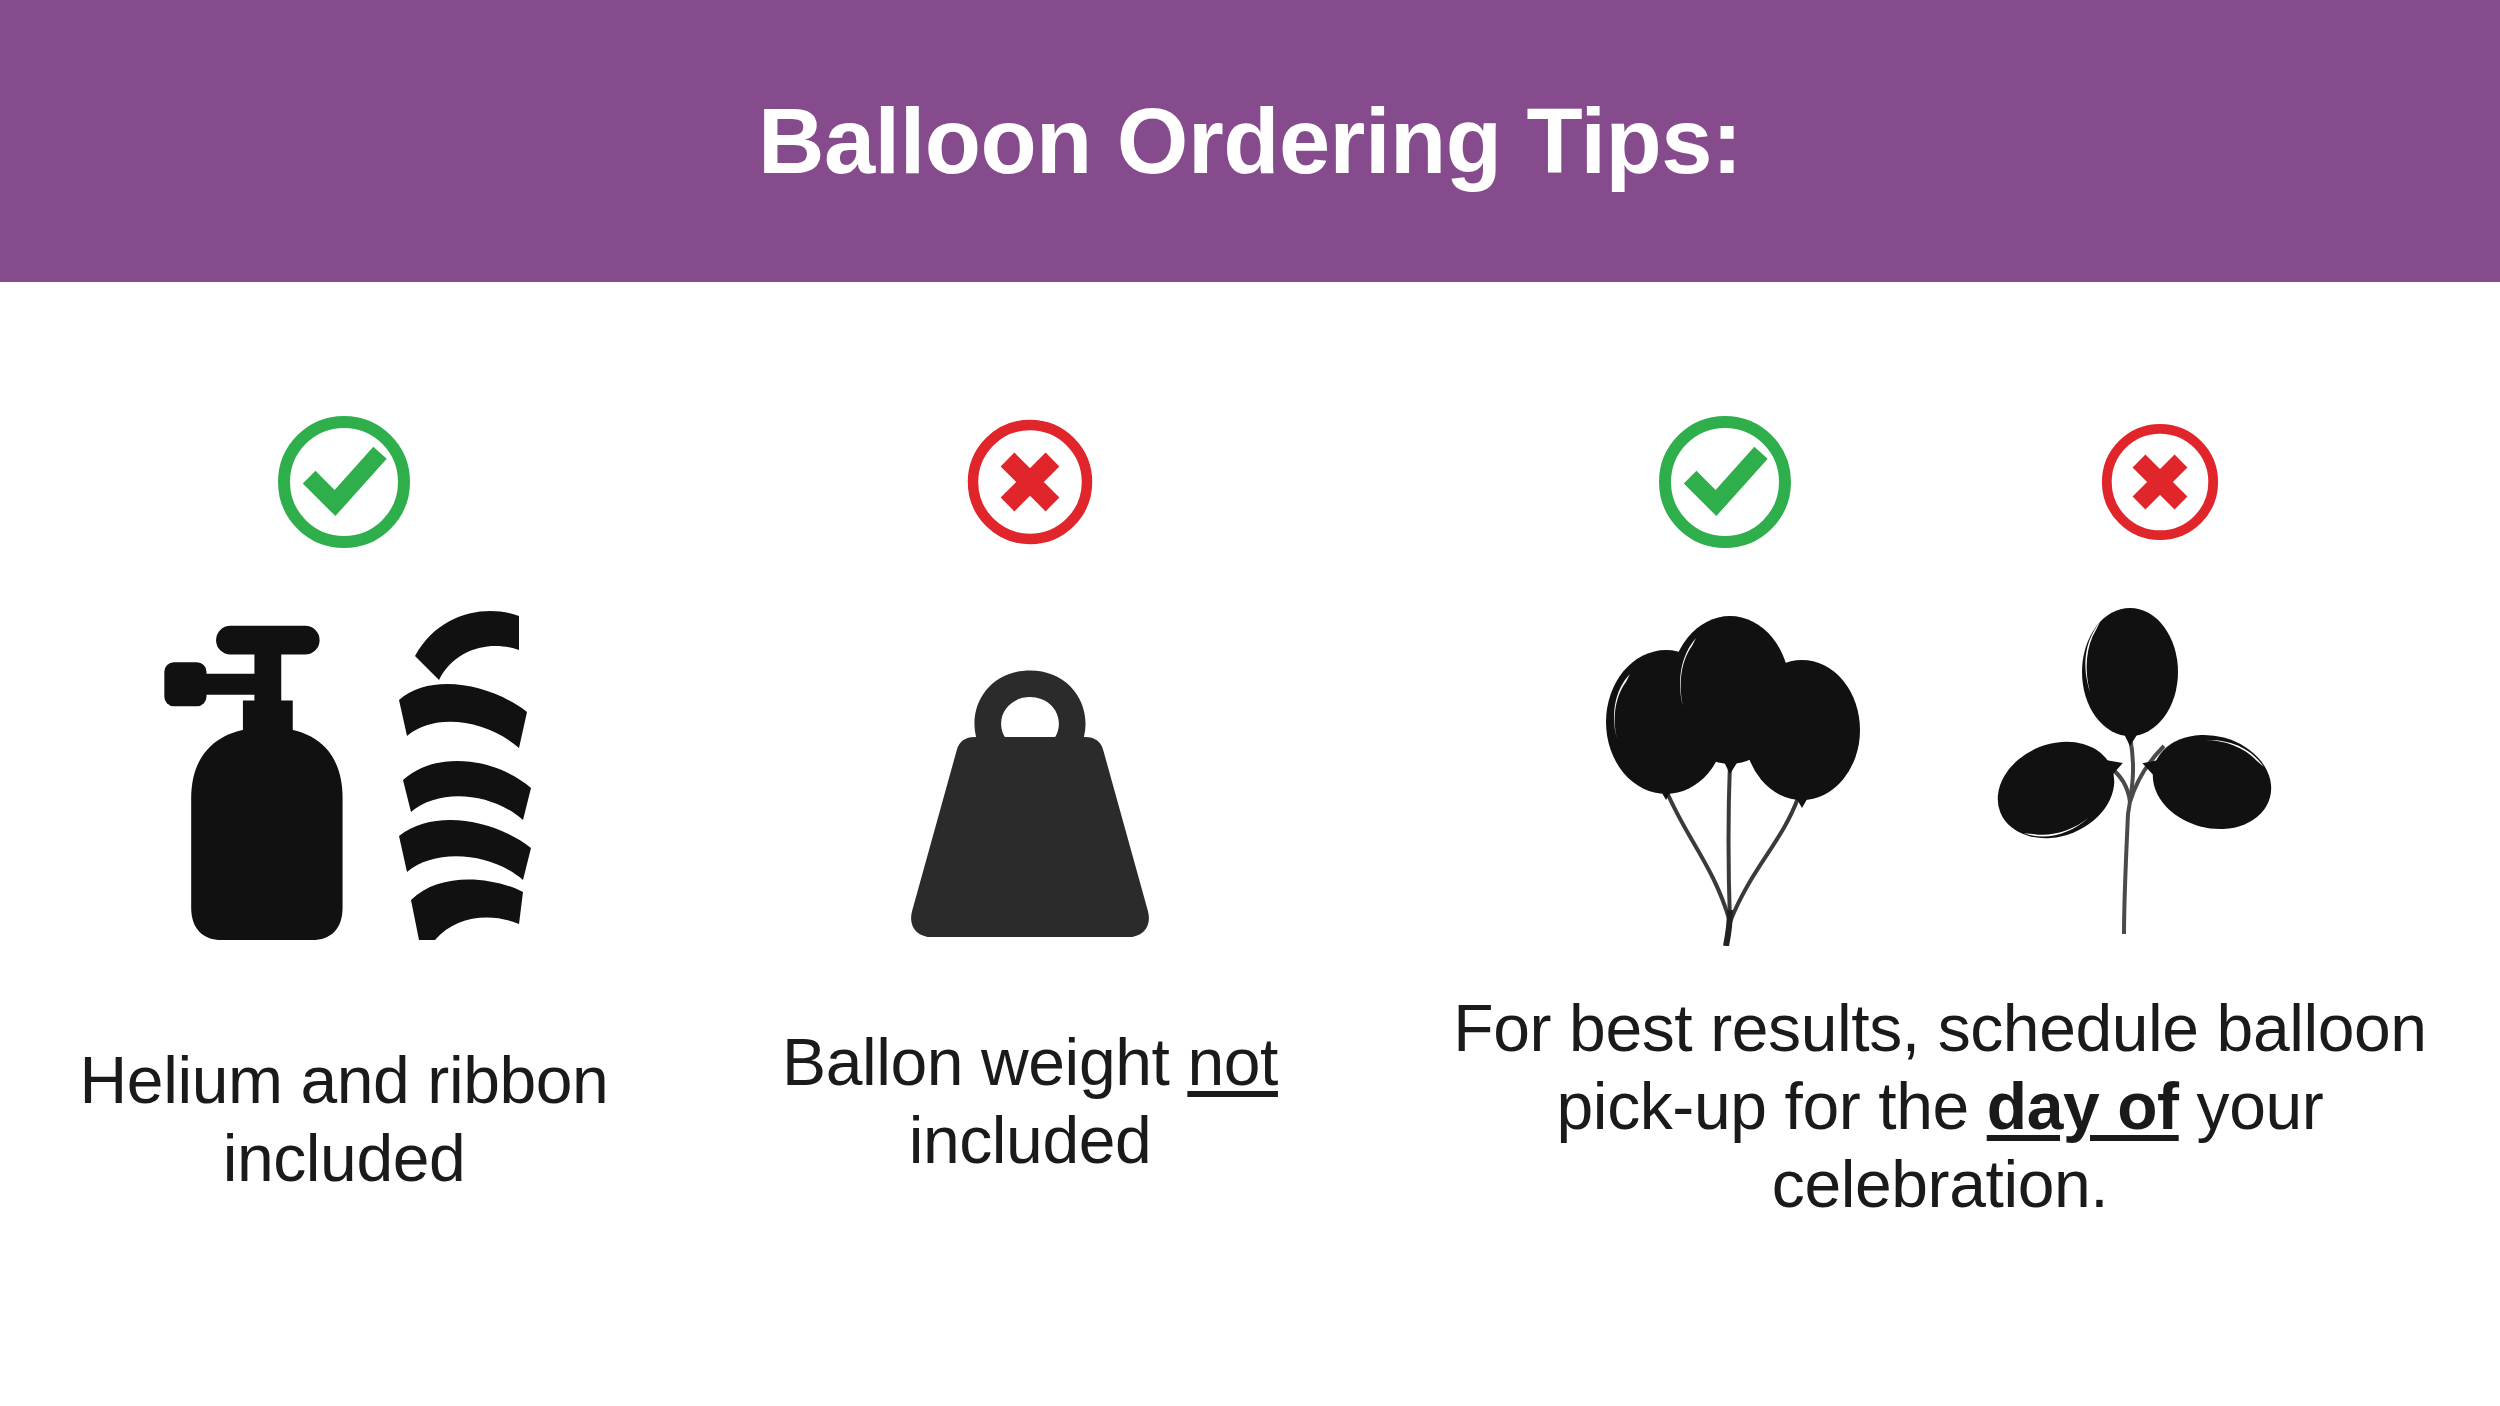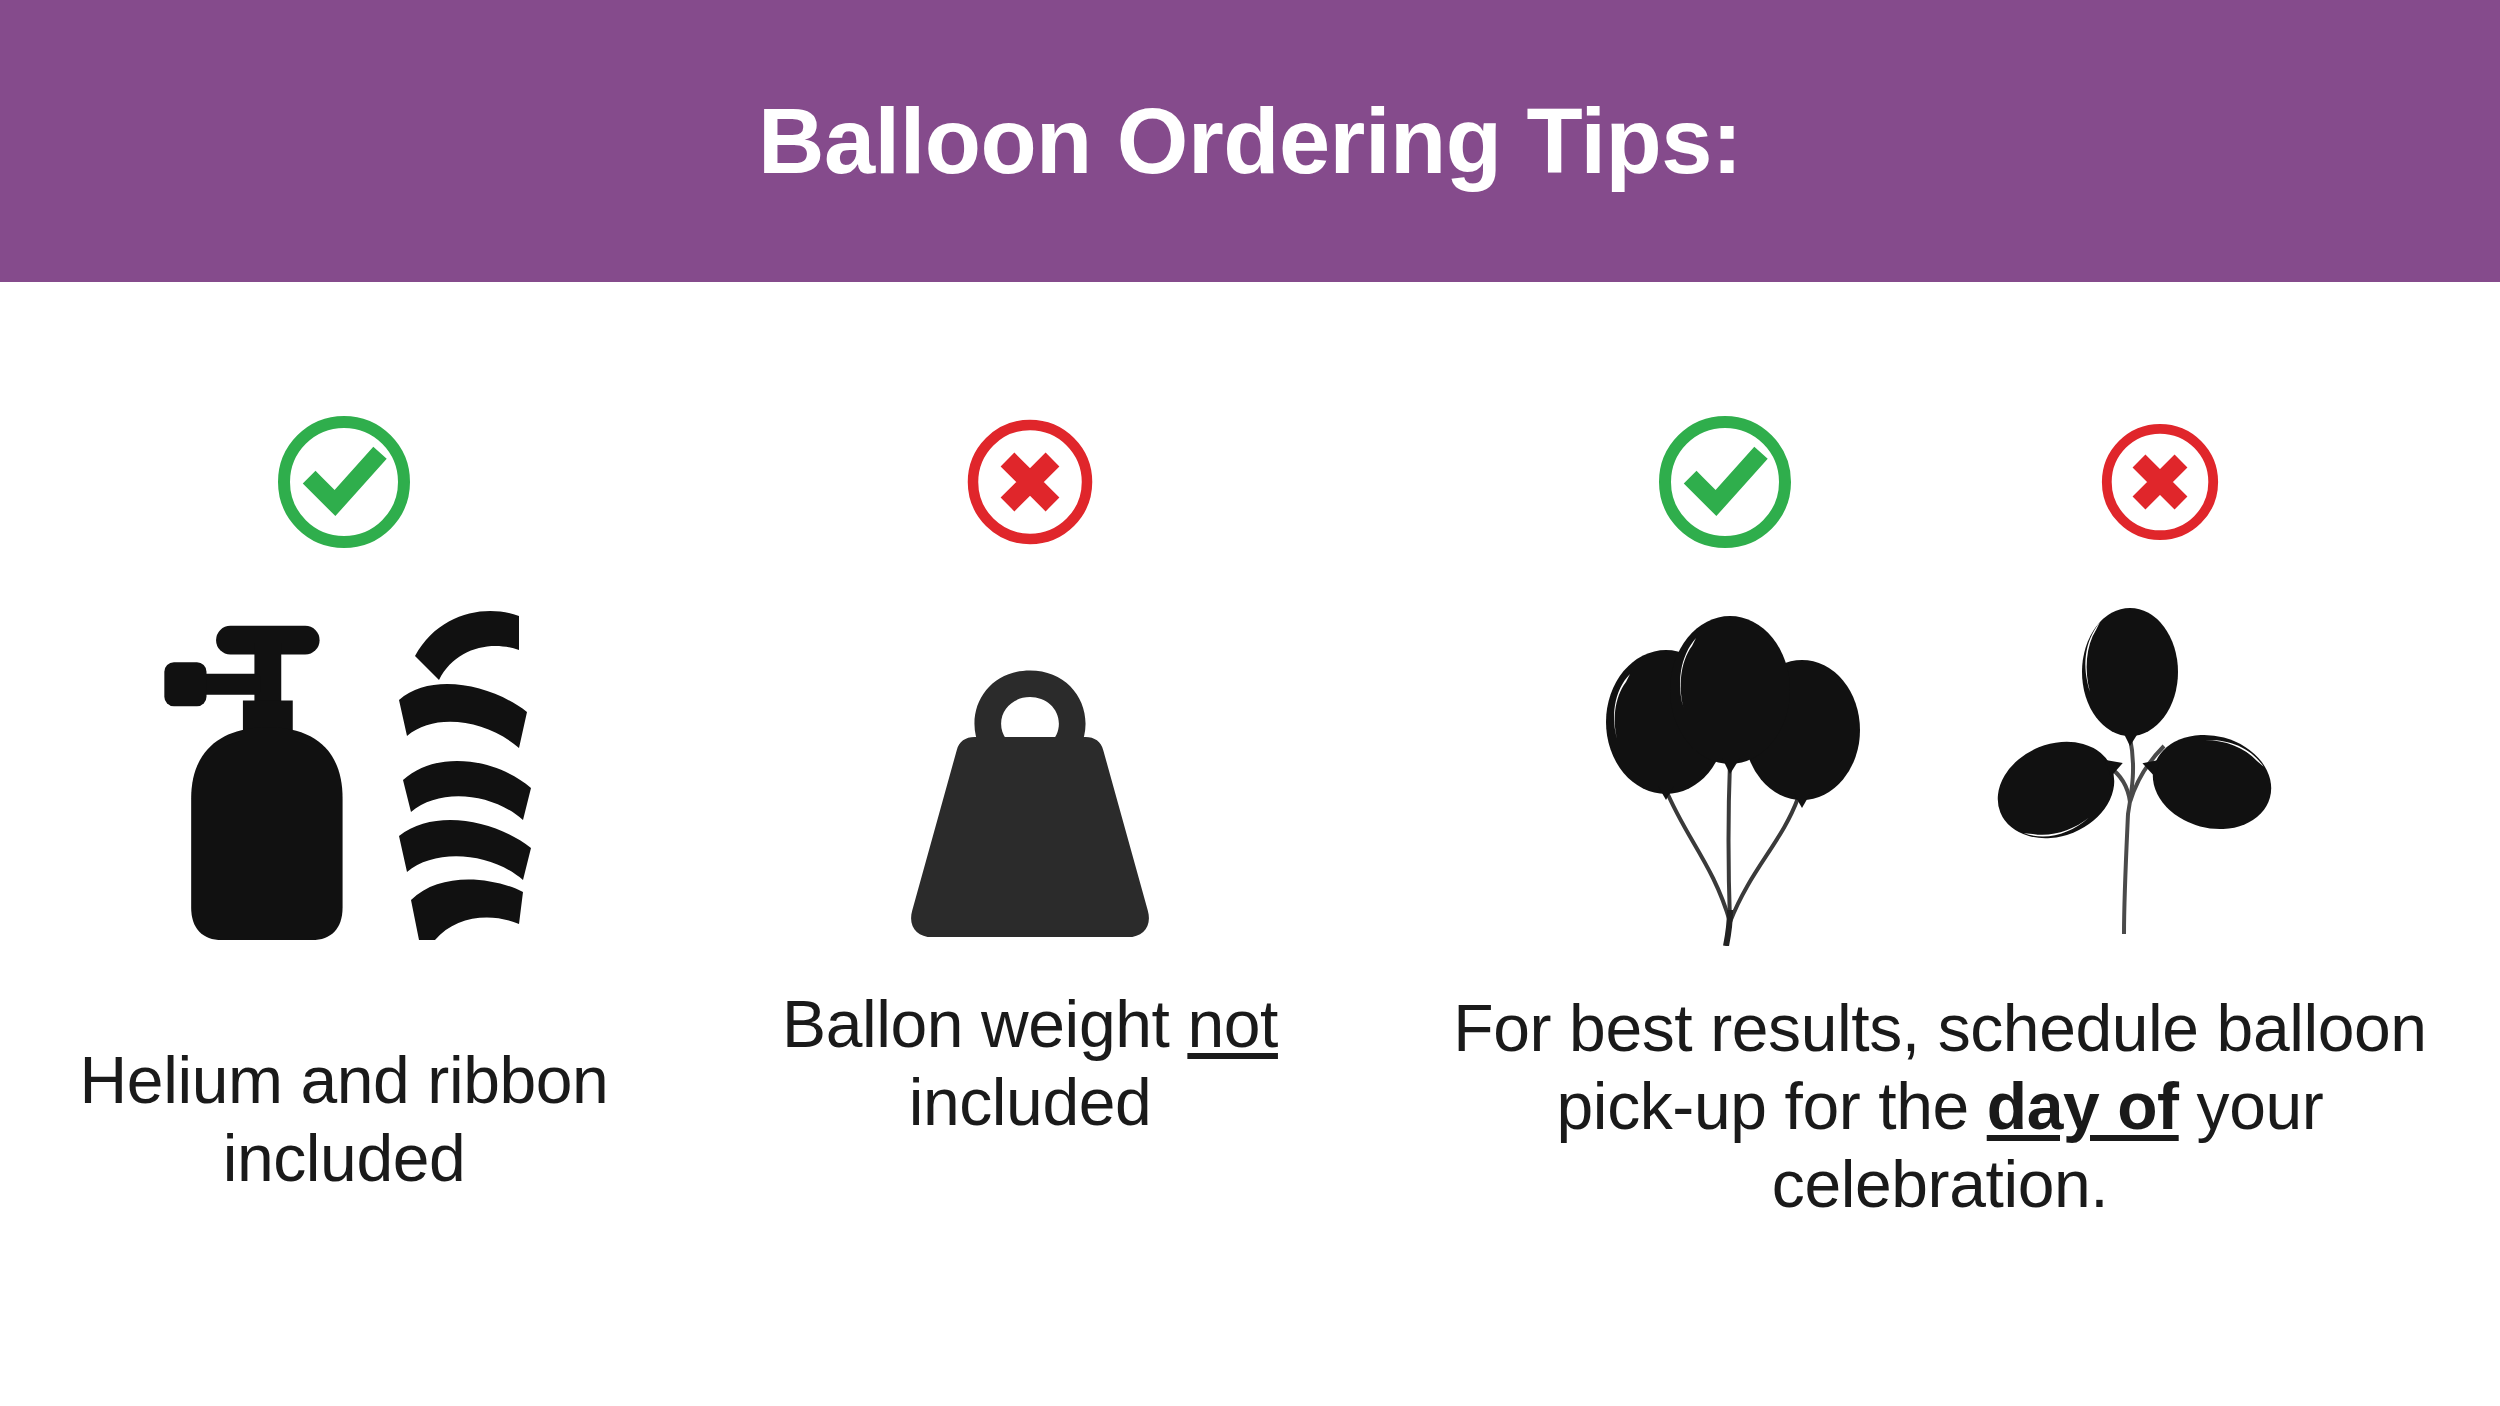--- a/index.html
+++ b/index.html
@@ -100,21 +100,21 @@
     padding: 0 10px;
     color: #1a1a1a;
     font-family: "Liberation Sans", sans-serif;
     font-size: 66px;
     font-weight: normal;
     line-height: 1.18;
     text-align: center;
     letter-spacing: -0.4px;
   }
   .cap-1 { margin-top: 96px; width: 620px; }
-  .cap-2 { margin-top: 40px; width: 660px; }
+  .cap-2 { margin-top: 78px; width: 660px; }
   .cap-3 { margin-top: 44px; width: 1060px; }
 
   .u { text-decoration: underline; text-underline-offset: 6px; }
   .bu { font-weight: bold; text-decoration: underline; text-underline-offset: 6px; }
 </style>
 </head>
 <body>
 
 <div class="poster">
 

